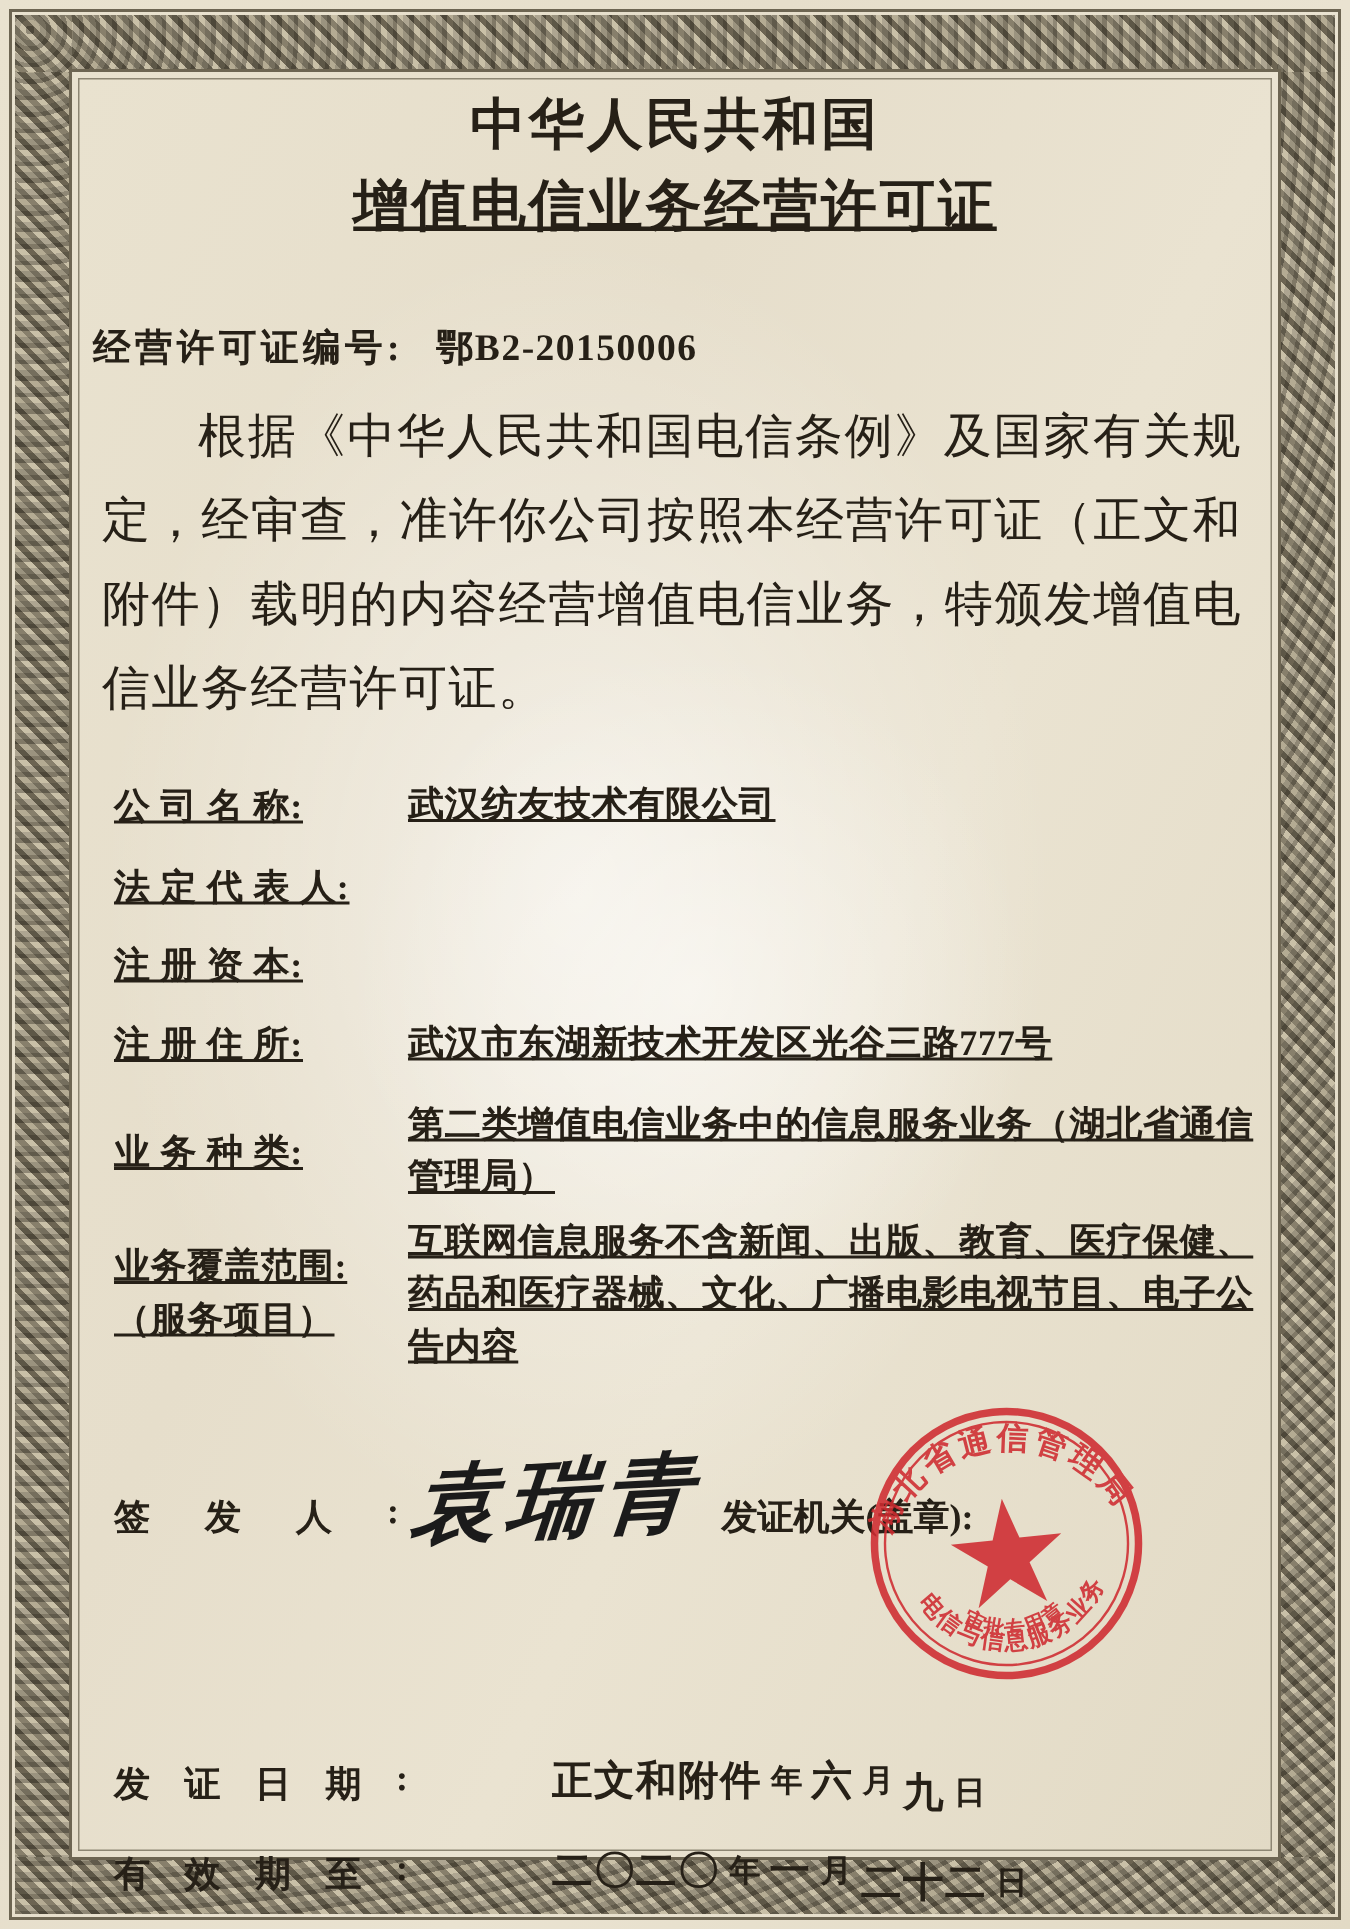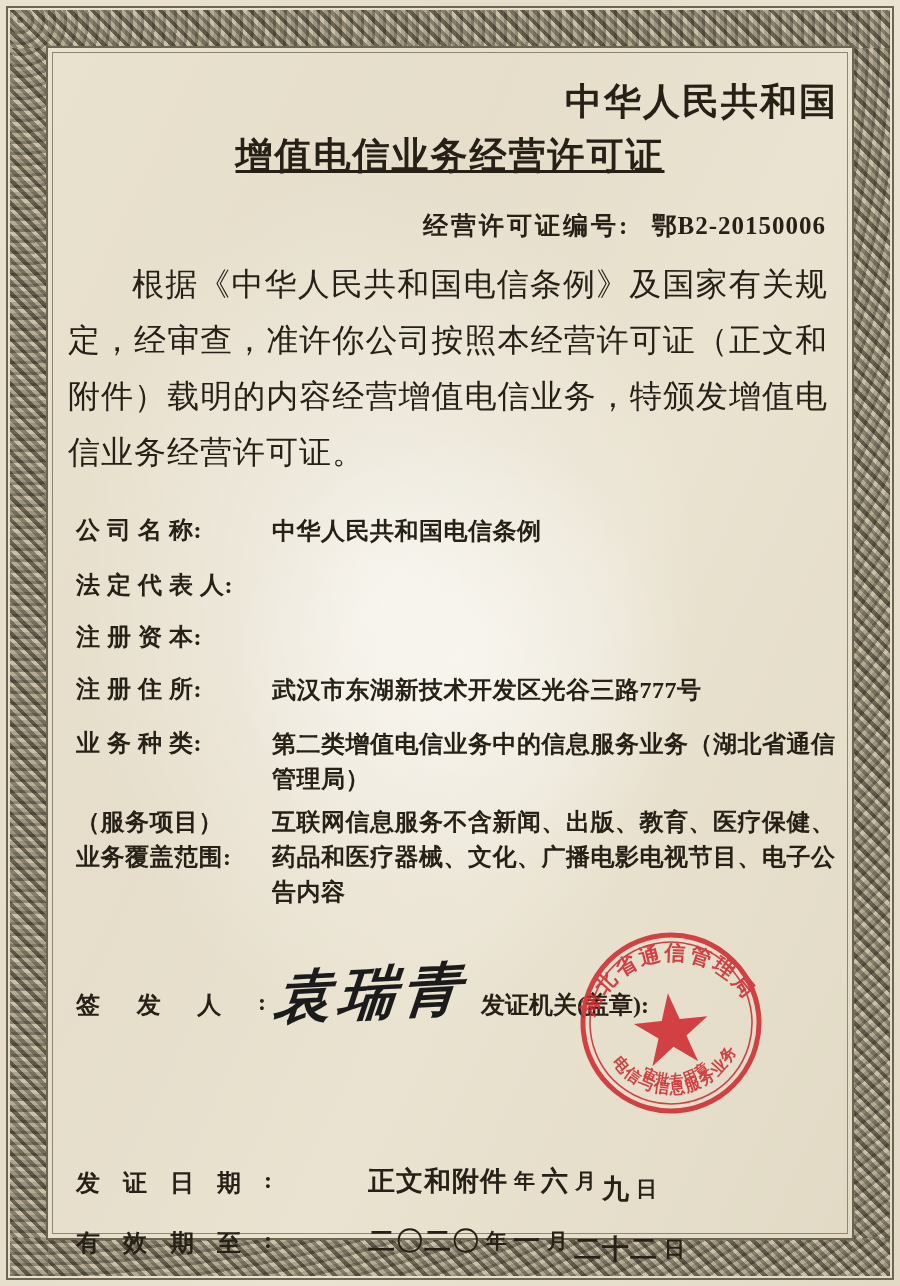--- a/index.html
+++ b/index.html
@@ -83,34 +83,31 @@
     left: 62px; top: 62px; right: 62px; bottom: 62px;
     color: #262017;
   }
   .title {
     text-align: center;
     font-weight: bold;
     letter-spacing: 2px;
   }
   .title-line1 {
     font-size: 37px;
-    margin-top: 18px;
     line-height: 1.2;
-    text-align: right;
   }
   .title-line2 {
     font-size: 37px;
     margin-top: 10px;
     line-height: 1.2;
     text-decoration: underline;
   }
 
   .license-no {
-    margin-top: 30px;
-    text-align: right;
+    margin-top: 54px;
     padding-right: 12px;
     font-size: 25px;
     font-weight: bold;
     letter-spacing: 1px;
   }
   .license-no .label { letter-spacing: 3px; }
   .license-no .value { margin-left: 14px; }
 
   .preamble {
     margin-top: 14px;
@@ -122,22 +119,23 @@
     padding: 0 10px 0 6px;
     letter-spacing: 1px;
   }
 
   .fields {
     margin-top: 34px;
     padding-left: 14px;
   }
   .field {
     display: flex;
-    align-items: flex-start;
+    align-items: center;
     margin-bottom: 20px;
+    text-decoration: underline;
   }
   .field-label {
     width: 196px;
     flex: 0 0 196px;
     font-size: 24px;
     font-weight: bold;
     letter-spacing: 0.5px;
     white-space: nowrap;
   }
   .field-value {
@@ -259,21 +257,21 @@
       <span class="label">经营许可证编号:</span>
       <span class="value">鄂B2-20150006</span>
     </div>
 
     <div class="preamble">根据《中华人民共和国电信条例》及国家有关规定，经审查，准许你公司按照本经营许可证（正文和附件）载明的内容经营增值电信业务，特颁发增值电信业务经营许可证。</div>
 
     <div class="fields">
 
       <div class="field">
         <div class="field-label">公 司 名 称:</div>
-        <div class="field-value">中华人民共和国电信条例</div>
+        <div class="field-value">武汉纺友技术有限公司</div>
       </div>
 
       <div class="field">
         <div class="field-label">法 定 代 表 人:</div>
       </div>
 
       <div class="field">
         <div class="field-label">注 册 资 本:</div>
       </div>
 
@@ -282,22 +280,22 @@
         <div class="field-value">武汉市东湖新技术开发区光谷三路777号</div>
       </div>
 
       <div class="field tight">
         <div class="field-label">业 务 种 类:</div>
         <div class="field-value">第二类增值电信业务中的信息服务业务（湖北省通信管理局）</div>
       </div>
 
       <div class="field">
         <div class="label-2line">
+          <div>业务覆盖范围:</div>
           <div>（服务项目）</div>
-          <div>业务覆盖范围:</div>
         </div>
         <div class="field-value">互联网信息服务不含新闻、出版、教育、医疗保健、药品和医疗器械、文化、广播电影电视节目、电子公告内容</div>
       </div>
 
     </div>
 
     <div class="sig-row">
       <div class="sig-label">
         <span>签</span>
           <span>发</span>

